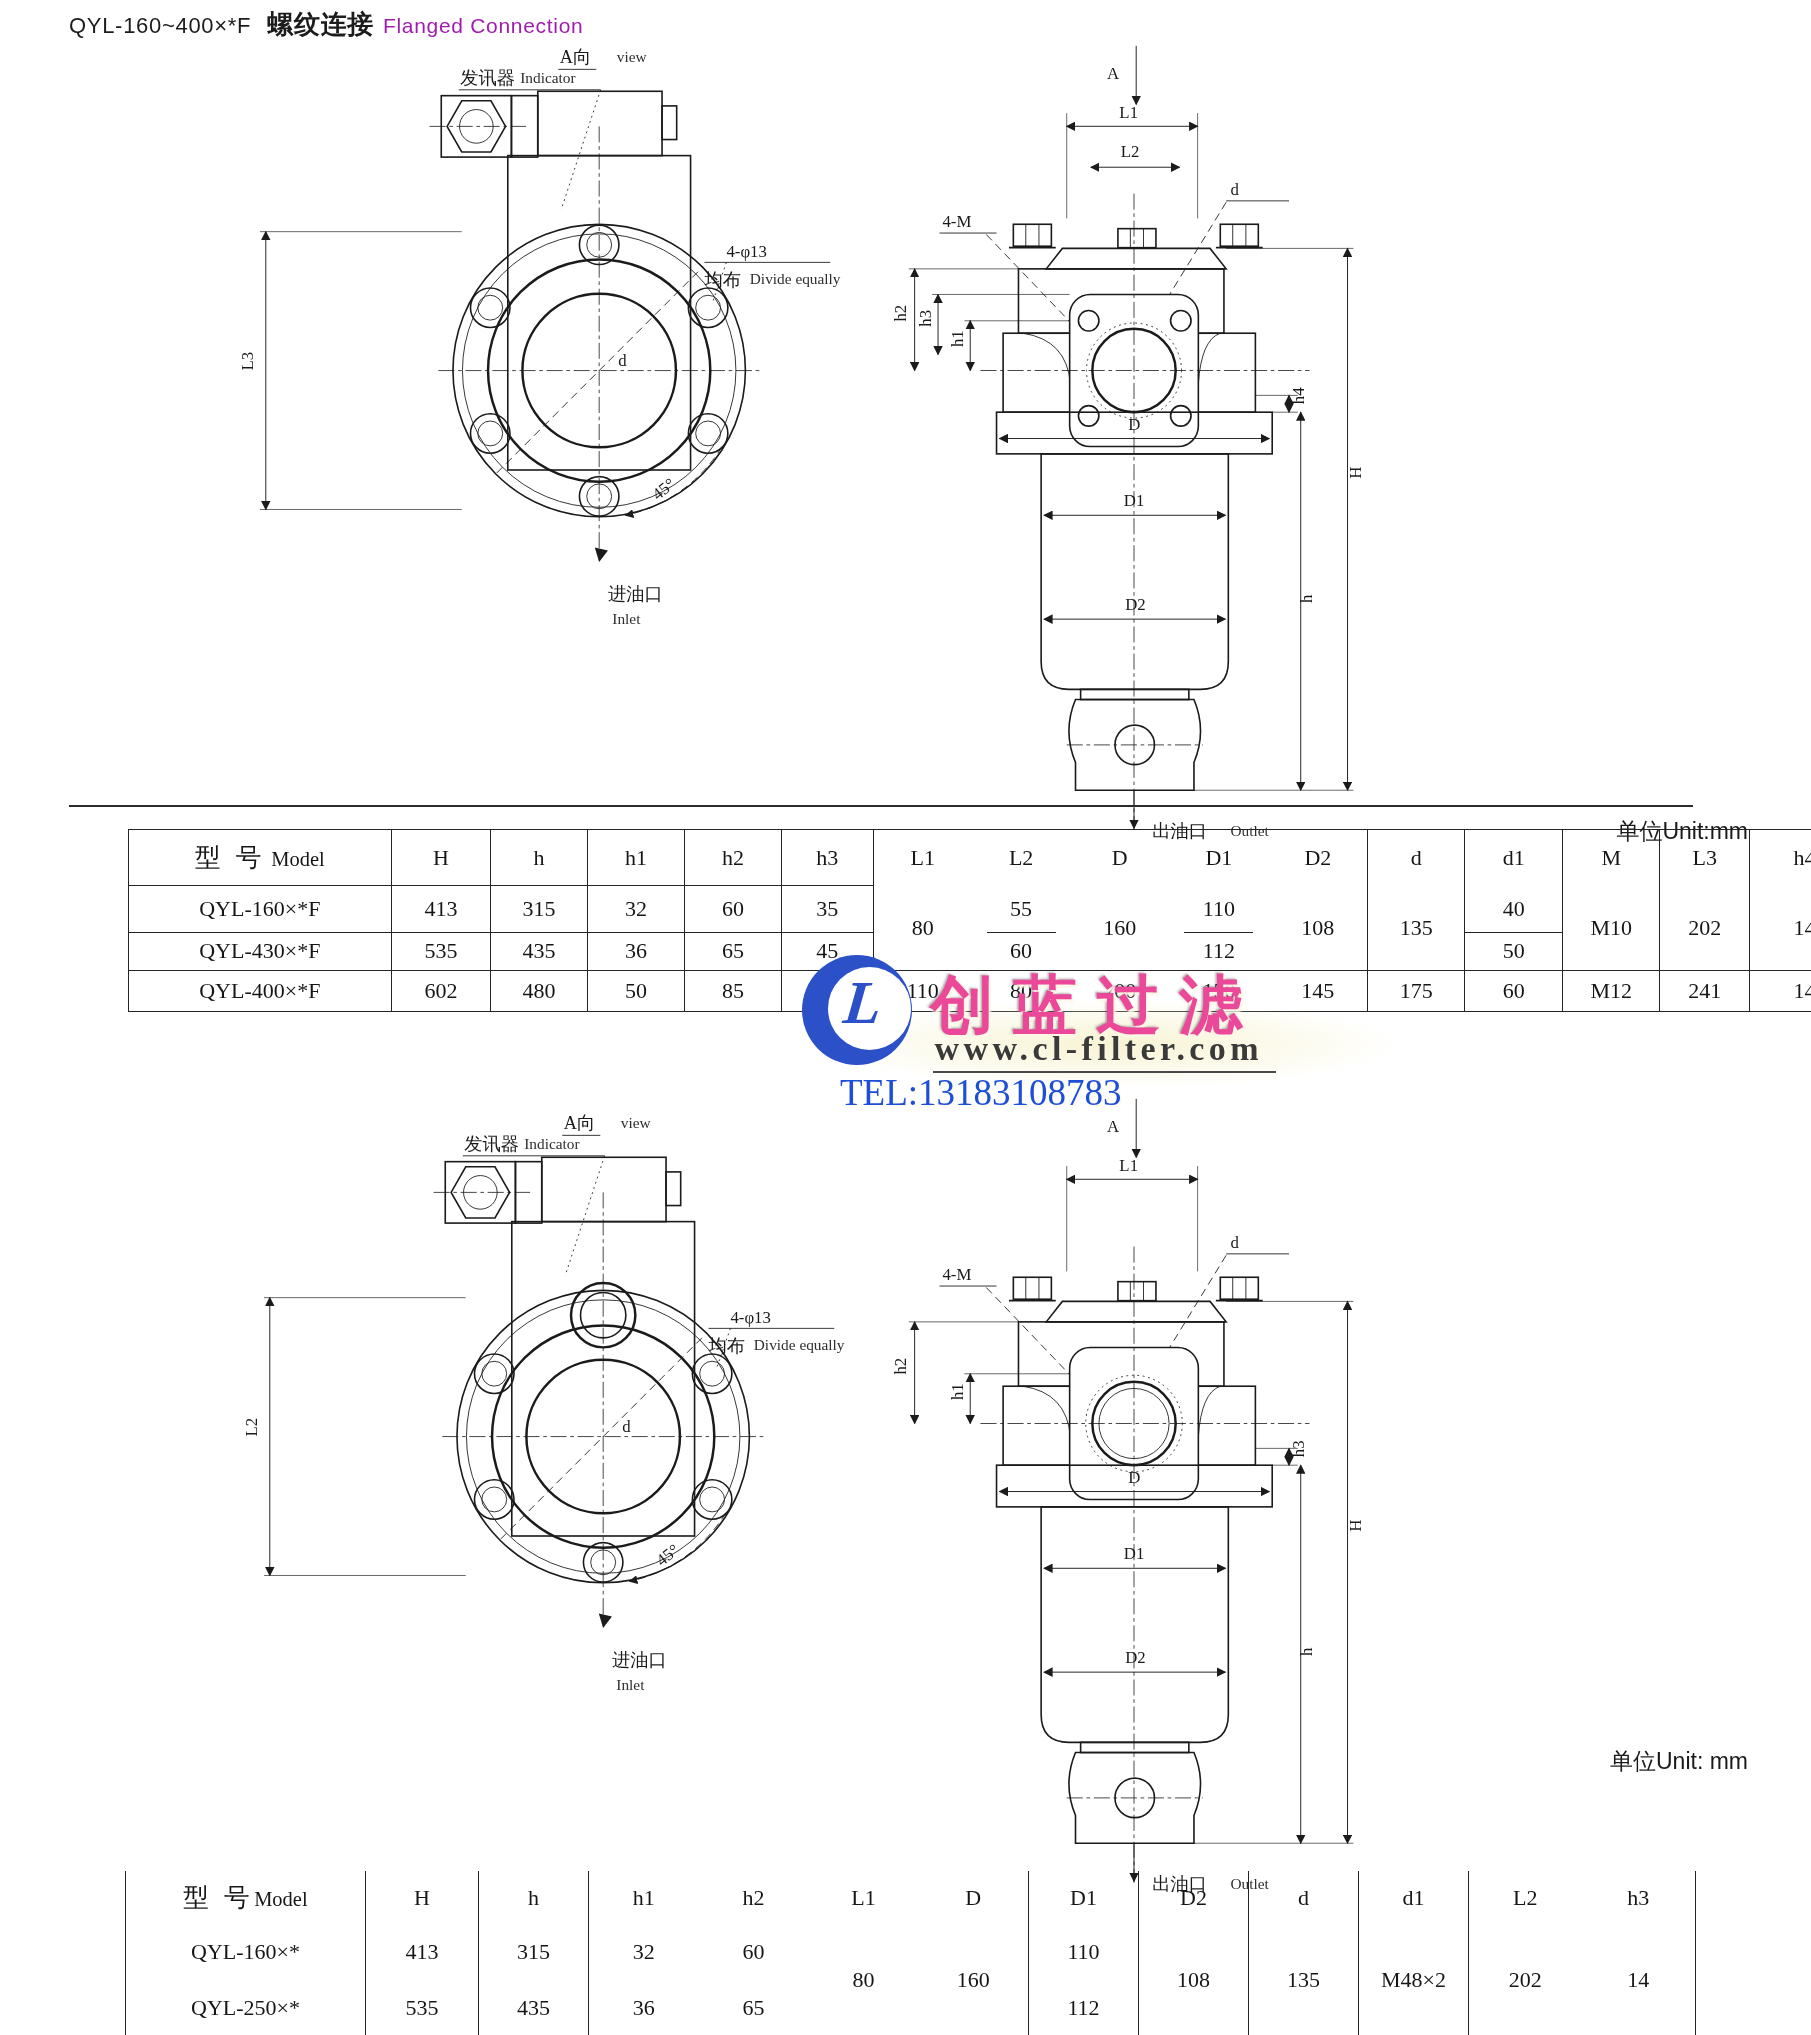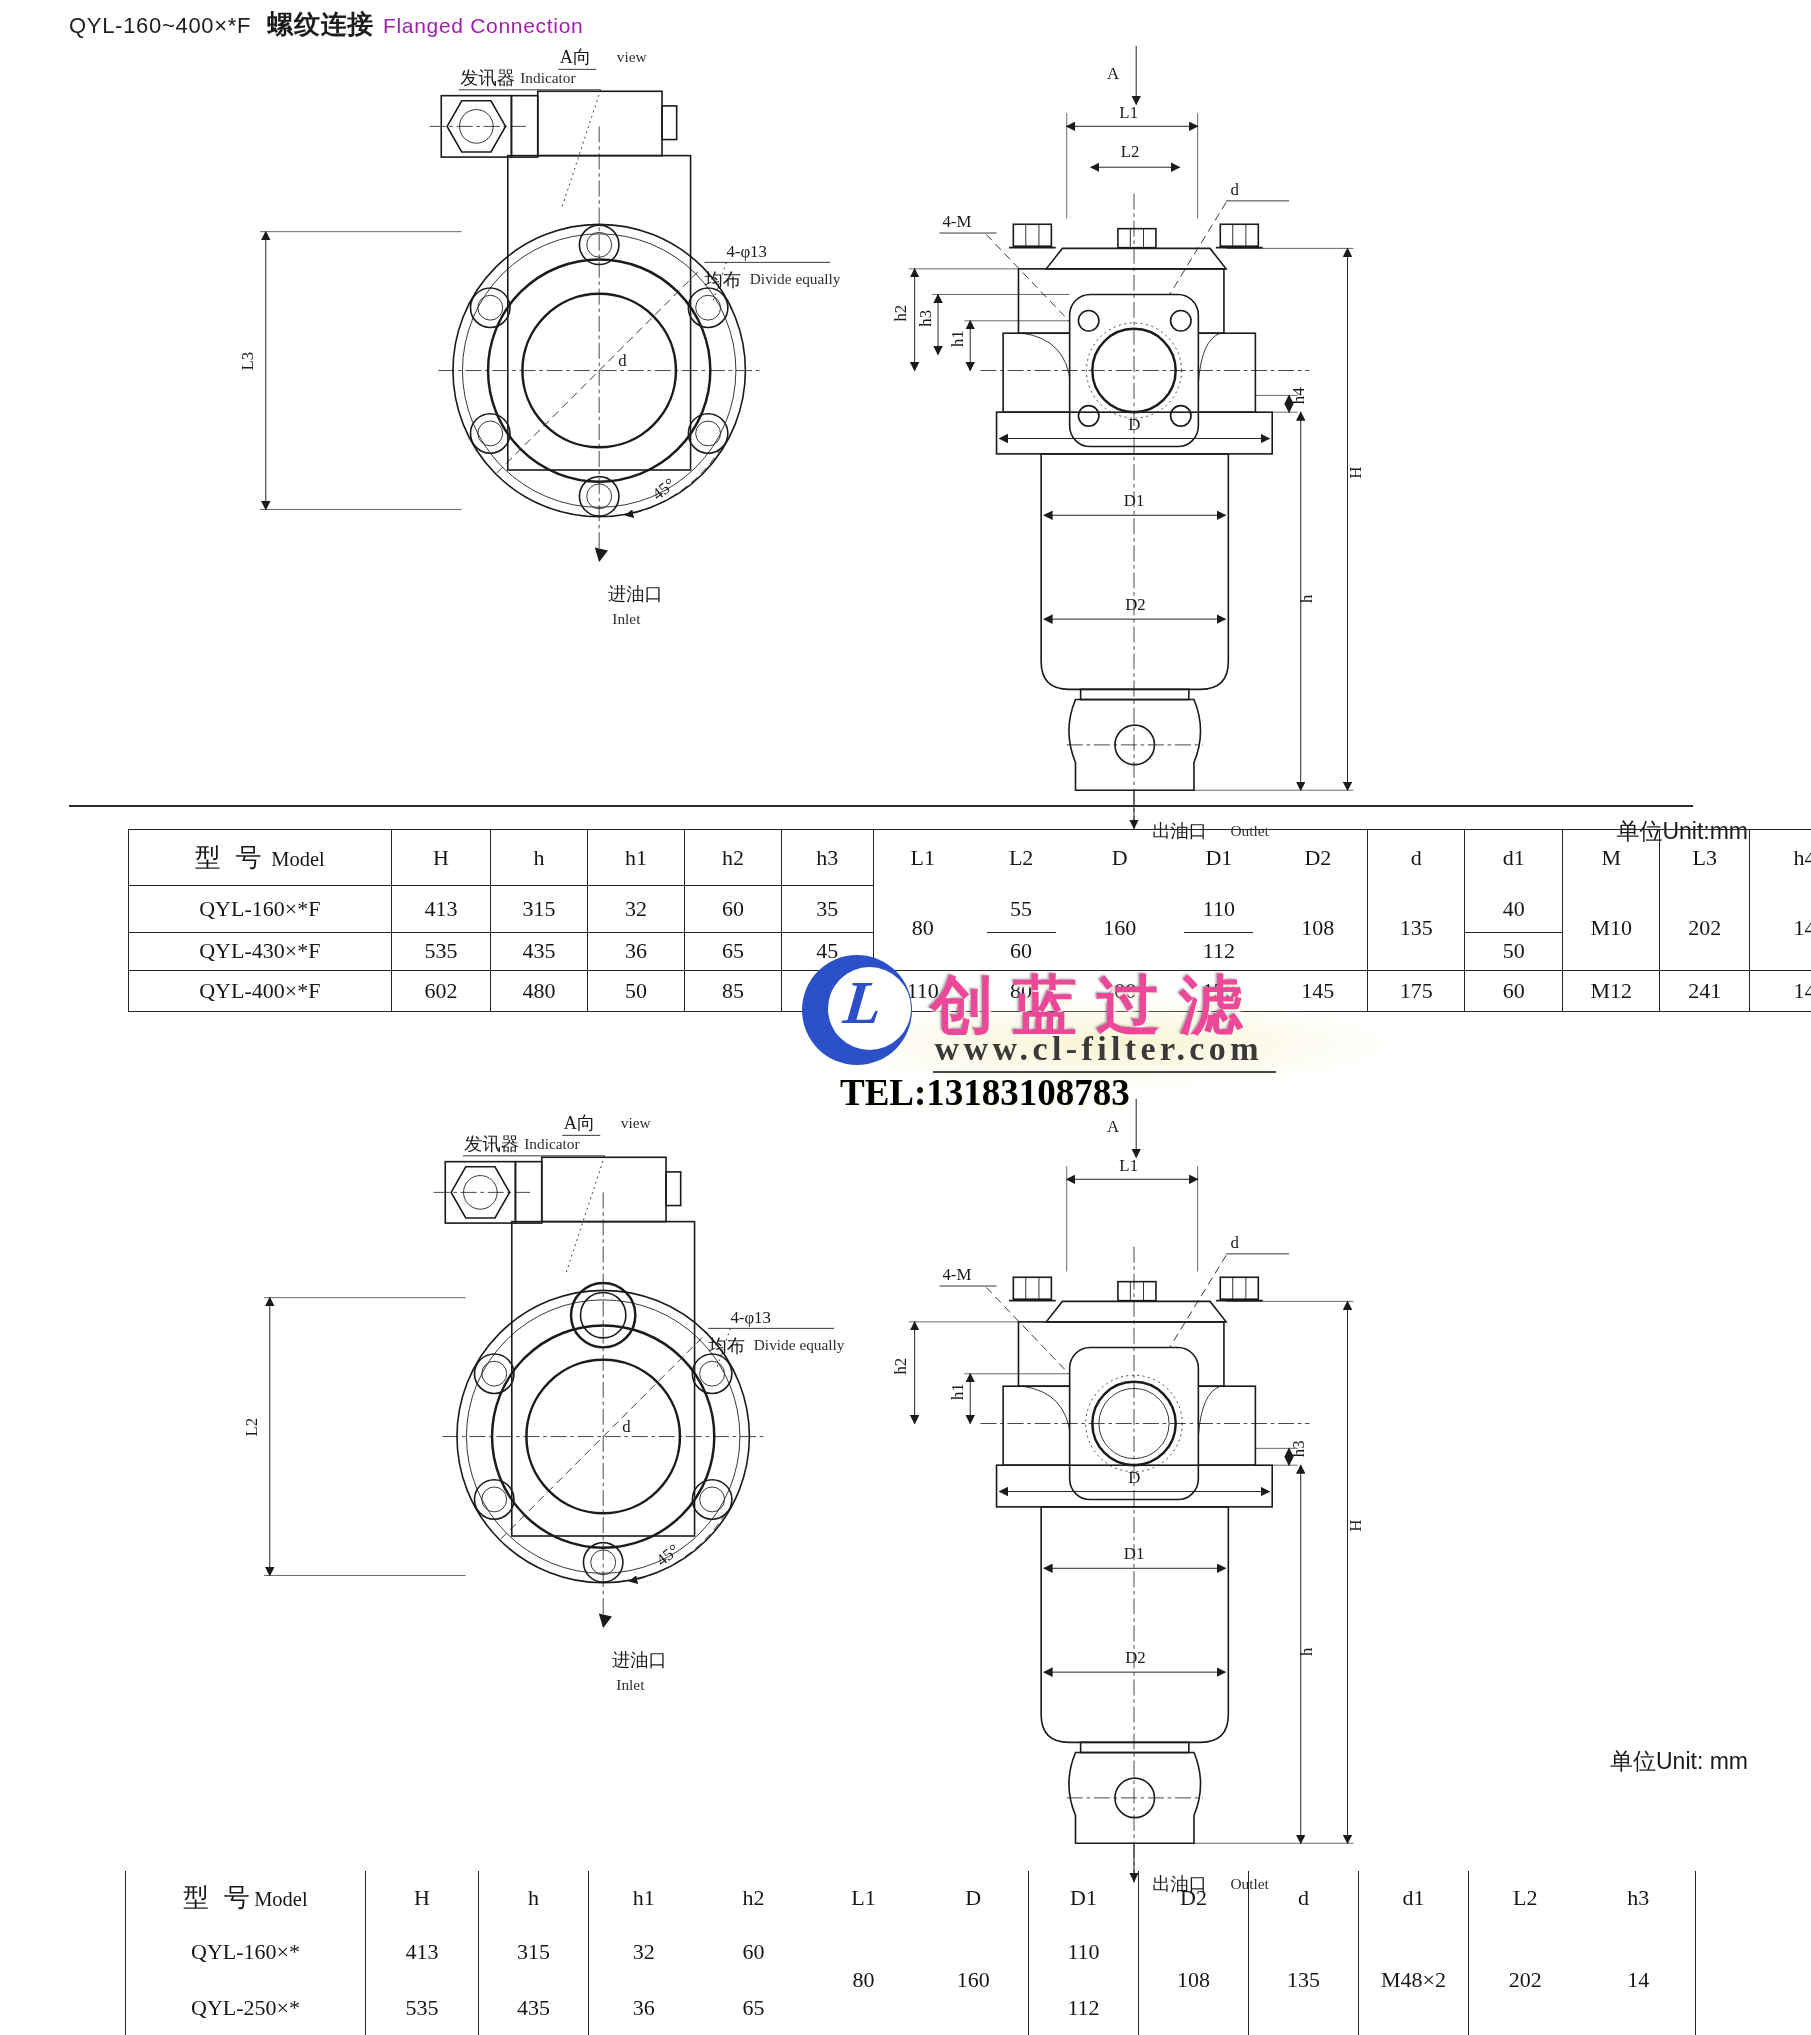--- a/index.html
+++ b/index.html
@@ -49,21 +49,21 @@
            background:radial-gradient(ellipse,rgba(247,242,205,.9),rgba(247,242,205,0) 72%)}
   .wm-logo{width:110px;height:110px;border-radius:50%;background:#2b50c8;overflow:hidden}
   .wm-logo .wc{position:absolute;left:26px;top:11.7px;width:83px;height:83px;border-radius:50%;background:#fff}
   .wm-logo .lt{position:absolute;left:42px;top:13px;font:italic bold 61px "Liberation Serif",serif;
                color:#2b50c8;transform:skewX(-6deg)}
   .wm-cn{font-size:64px;font-weight:bold;letter-spacing:19px;color:#ec4899;white-space:nowrap;
          text-shadow:2.2px 2.9px 2.2px rgba(252,248,230,.95),-1.5px -1.5px 2.2px rgba(70,70,70,.45)}
   .wm-url{font-family:"Liberation Serif",serif;font-size:34px;font-weight:bold;letter-spacing:4.4px;color:#3a3a3a;
           border-bottom:2.9px solid #4a4a4a;padding:0 13px 2.9px 1.5px;white-space:nowrap;
           text-shadow:1.5px 1.5px 1.5px rgba(252,248,230,.9)}
-  .wm-tel{font-family:"Liberation Serif",serif;font-size:37px;font-weight:bold;color:#000000;white-space:nowrap;
+  .wm-tel{font-family:"Liberation Serif",serif;font-size:37px;font-weight:normal;color:#1d4ed8;white-space:nowrap;
           text-shadow:1.5px 1.5px 1.5px rgba(252,248,230,.9)}
 </style>
 </head>
 <body>
 
 <div class="page">
 
   <div class="abs sec-title" style="left:69px;top:7.3px">
     <span class="rng">QYL-160~400×*F</span><span class="cn">螺纹连接</span><span class="en">Flanged Connection</span>
   </div>

